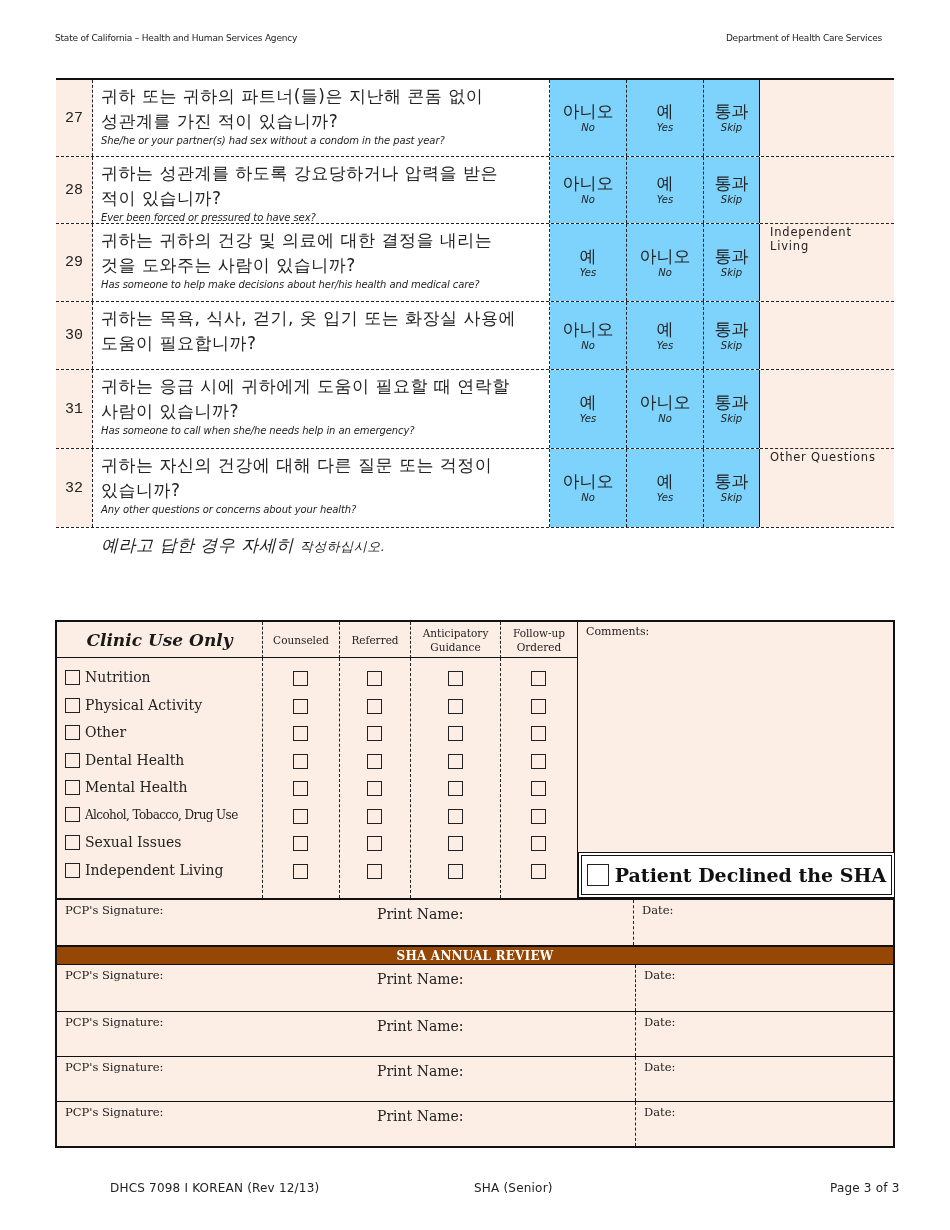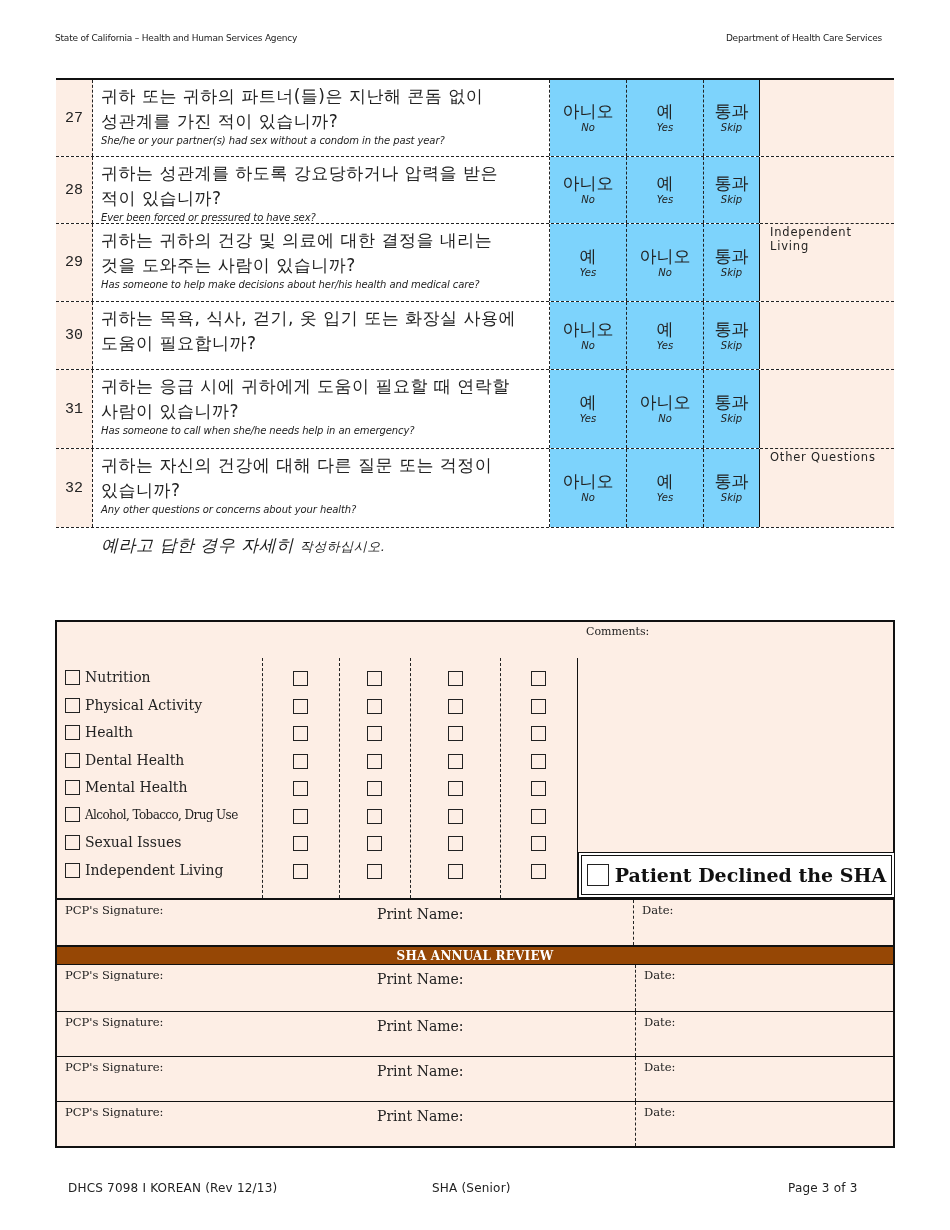--- a/index.html
+++ b/index.html
@@ -65,21 +65,21 @@
   .sig-l { position: absolute; left: 8px; top: 3px; font-family: "DejaVu Serif", serif; font-size: 11.5px; color: #222; text-align: center; }
   .sig-m { position: absolute; left: 320px; top: 6px; font-family: "DejaVu Serif", serif; font-size: 14px; color: #222; }
   .sig-d { position: absolute; left: 578px; top: 0; height: 100%; border-left: 1px dashed #222; padding: 3px 0 0 8px;
            font-family: "DejaVu Serif", serif; font-size: 11.5px; color: #222; }
 
   .review-bar { position: absolute; left: 0; top: 323px; width: 836px; height: 20px; background: #964705;
                 border-top: 2px solid #111; border-bottom: 1px solid #111;
                 color: #fff; font-family: "DejaVu Serif", serif; font-weight: bold; font-size: 12px;
                 display: flex; align-items: center; justify-content: center; letter-spacing: 0.2px; }
 
-  .ftr { position: absolute; top: 1181px; font-size: 12px; color: #222; letter-spacing: 0.2px; }
+  .ftr { position: absolute; top: 1181px; font-size: 12px; color: #222; letter-spacing: 0.2px; margin-left: 42px; }
   .ftr-l { left: 68px; } .ftr-m { left: 432px; } .ftr-r { left: 788px; }
 </style>
 </head>
 <body>
 
 <div class="hdr hdr-left">State of California – Health and Human Services Agency</div>
 <div class="hdr hdr-right">Department of Health Care Services</div>
 <div class="top-rule"></div>
 
 <div class="qtable">
@@ -216,34 +216,41 @@
       </div>
     <div class="cat" style="border-top:1px dashed #222; margin-top:-1px">
       <span class="cat-label">Other Questions</span>
     </div>
   </div>
 </div>
 
 <div class="detail-note"><span>예라고 답한 경우 자세히 </span><small>작성하십시오.</small></div>
 
 <div class="clinic">
+  <div class="cl-head">
+    <div class="cl-title">Clinic Use Only</div>
+    <div class="cl-colh w1">Counseled</div>
+    <div class="cl-colh w2">Referred</div>
+    <div class="cl-colh w3">Anticipatory Guidance</div>
+    <div class="cl-colh w4 last">Follow-up Ordered</div>
+  </div>
 
   <div class="cl-body">
     <div class="cl-col first">
       <div class="cl-item" style="top:11px">
           <span class="cb"></span>
           <span class="lbl">Nutrition</span>
         </div>
       <div class="cl-item" style="top:39px">
           <span class="cb"></span>
           <span class="lbl">Physical Activity</span>
         </div>
       <div class="cl-item" style="top:66px">
           <span class="cb"></span>
-          <span class="lbl">Health</span>
+          <span class="lbl">Other</span>
         </div>
       <div class="cl-item" style="top:94px">
           <span class="cb"></span>
           <span class="lbl">Dental Health</span>
         </div>
       <div class="cl-item" style="top:121px">
           <span class="cb"></span>
           <span class="lbl">Mental Health</span>
         </div>
       <div class="cl-item narrow" style="top:149px">

